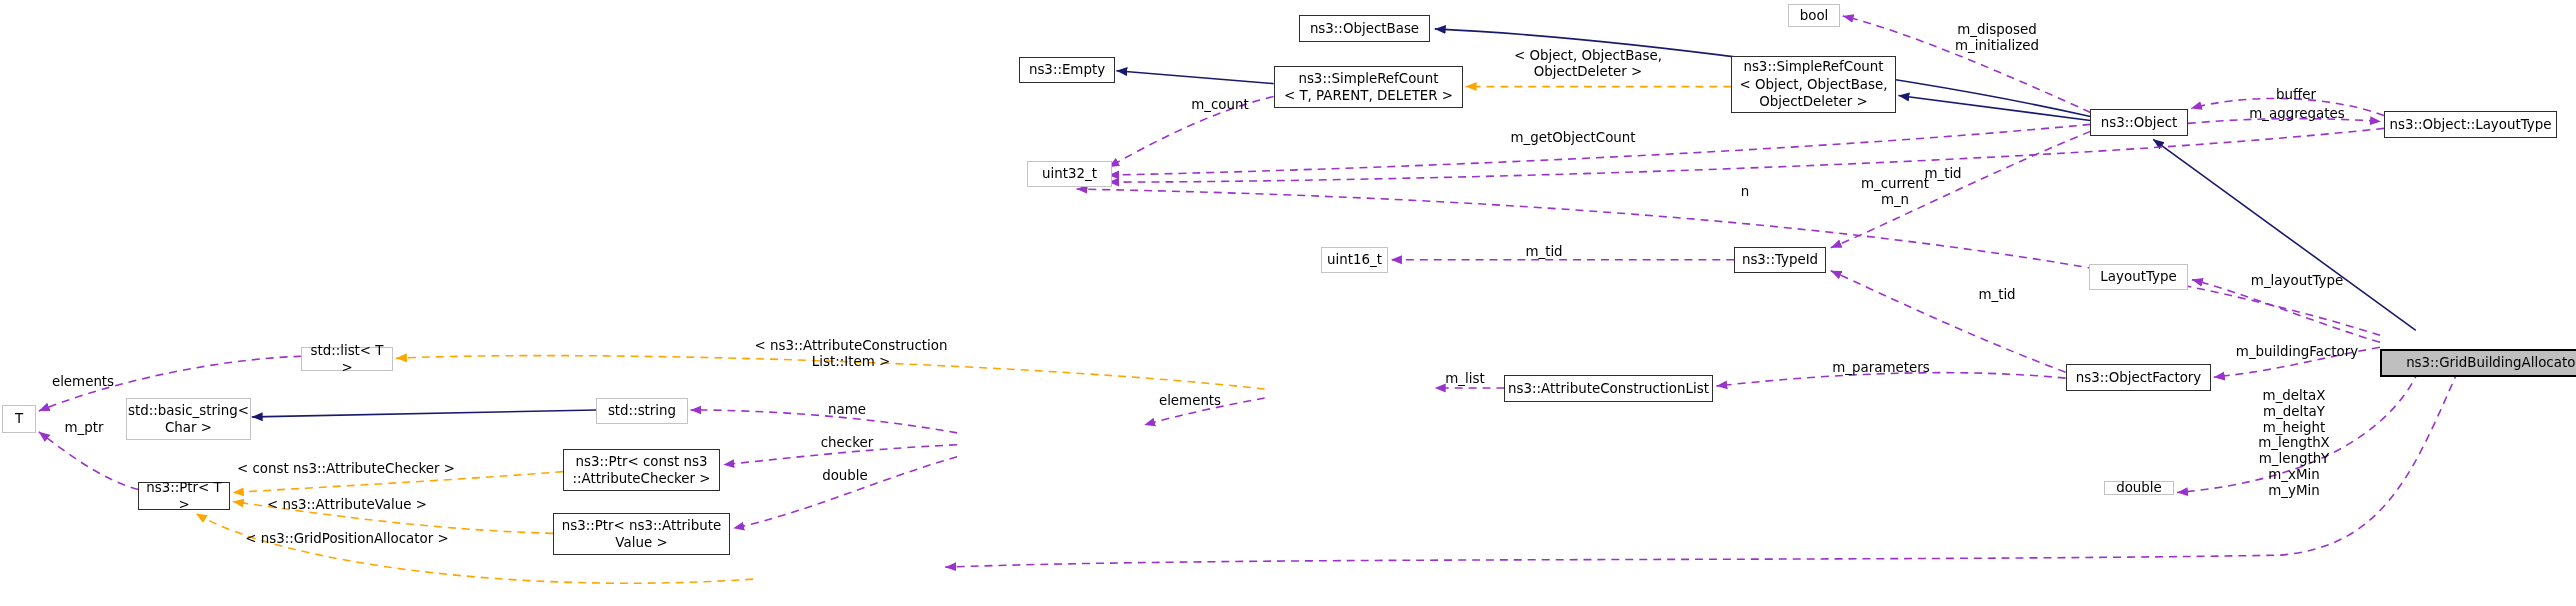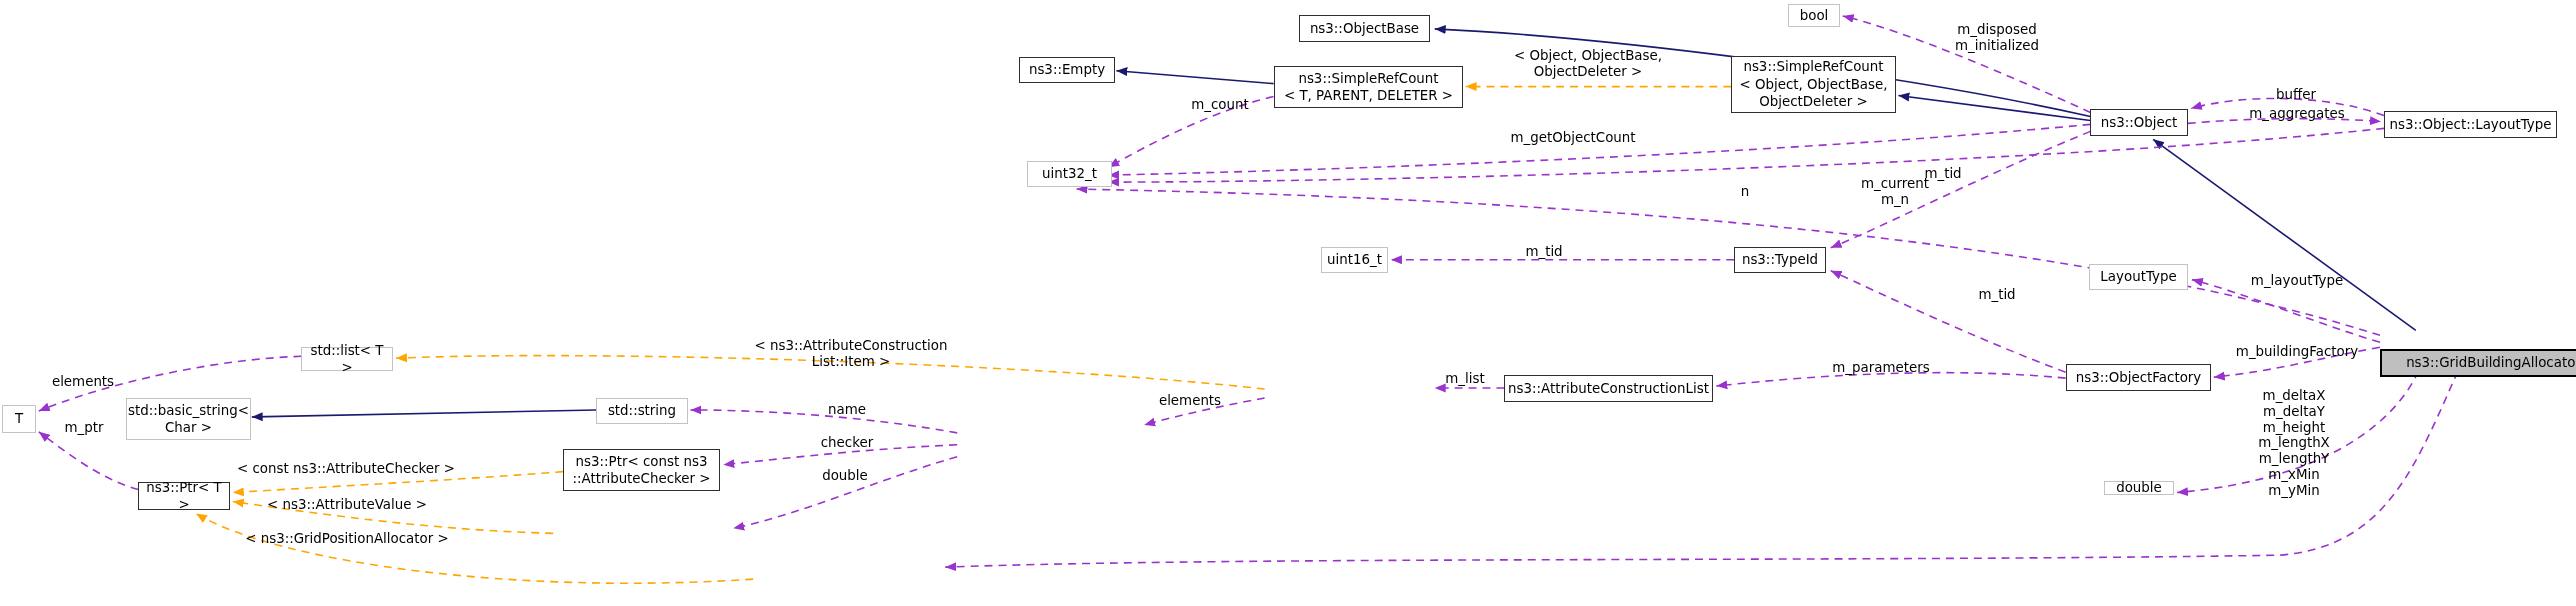--- a/index.html
+++ b/index.html
@@ -94,20 +94,22 @@
   <div class="node ext" style="left:2089px;top:264px;width:99px;height:26px">LayoutType</div>
   <div class="node hl" style="left:2380px;top:349px;width:227px;height:28px">ns3::GridBuildingAllocator</div>
   <div class="node ext" style="left:301px;top:347px;width:92px;height:24px">std::list&lt; T &gt;</div>
   <div class="node ext" style="left:126px;top:398px;width:125px;height:42px">std::basic_string&lt;
 Char &gt;</div>
   <div class="node ext" style="left:2px;top:405px;width:34px;height:28px">T</div>
   <div class="node" style="left:138px;top:482px;width:92px;height:28px">ns3::Ptr&lt; T &gt;</div>
   <div class="node ext" style="left:596px;top:398px;width:92px;height:26px">std::string</div>
   <div class="node" style="left:563px;top:449px;width:157px;height:42px">ns3::Ptr&lt; const ns3
 ::AttributeChecker &gt;</div>
+  <div class="node" style="left:553px;top:513px;width:177px;height:42px">ns3::Ptr&lt; ns3::Attribute
+Value &gt;</div>
   <div class="node" style="left:1504px;top:375px;width:209px;height:27px">ns3::AttributeConstructionList</div>
   <div class="node" style="left:2066px;top:364px;width:145px;height:27px">ns3::ObjectFactory</div>
   <div class="node ext" style="left:2104px;top:481px;width:70px;height:14px">double</div>
 
   <div class="elabel" style="left:1997px;top:38px">m_disposed
 m_initialized</div>
   <div class="elabel" style="left:1588px;top:64px">&lt; Object, ObjectBase,
 ObjectDeleter &gt;</div>
   <div class="elabel" style="left:1220px;top:105px">m_count</div>
   <div class="elabel" style="left:2296px;top:95px">buffer</div>

